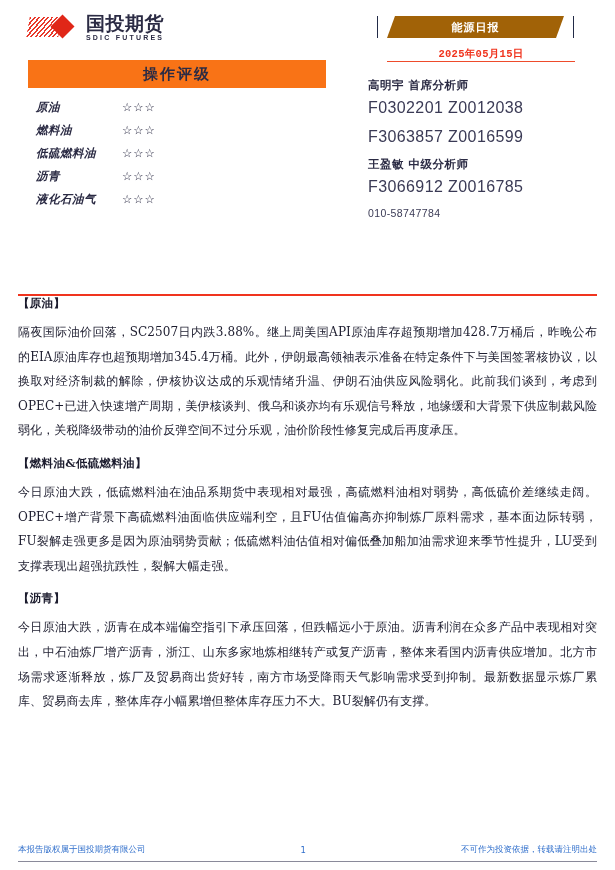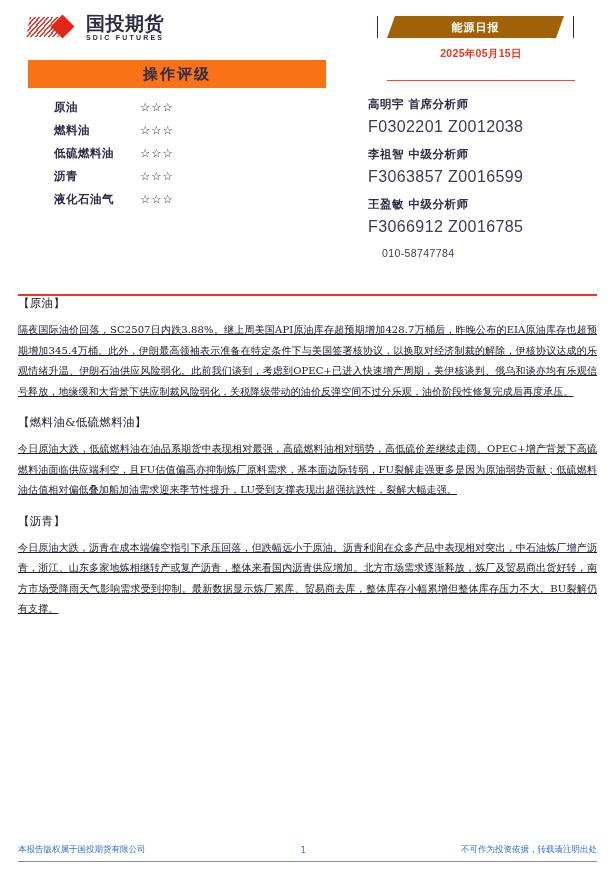--- a/index.html
+++ b/index.html
@@ -97,21 +97,22 @@
     align-items: center;
     justify-content: center;
     font-family: "DejaVu Serif", serif;
     font-size: 15px;
     font-weight: bold;
     color: #2b2b44;
     letter-spacing: 2px;
   }
   .rating-list {
     margin-top: 9px;
-    margin-left: 36px;
+    margin-left: 18px;
+    font-style: italic;
   }
   .rating-row {
     display: flex;
     align-items: center;
     height: 20px;
     margin-bottom: 3px;
   }
   .rating-name {
     font-family: "DejaVu Serif", serif;
     font-size: 11.5px;
@@ -155,25 +156,25 @@
     background: #222b47;
   }
   .banner-edge-l { left: 12px; }
   .banner-edge-r { left: 208px; }
 
   .date-line {
     margin-top: 9px;
     margin-left: 22px;
     width: 188px;
     text-align: center;
-    font-family: Liberation Sans, sans-serif;
+    font-family: Liberation Mono, monospace;
     font-size: 10.5px;
     font-weight: bold;
     color: #f0341e;
-    padding-bottom: 19px;
+    padding-bottom: 0;
     border-bottom: 1.4px solid #ee4b2b;
     letter-spacing: 0.3px;
   }
 
   .analysts { margin-top: 16px; margin-left: 3px; }
   .analyst-name {
     font-family: "DejaVu Serif", serif;
     font-size: 11.5px;
     font-weight: bold;
     color: #2b2b44;
@@ -182,21 +183,21 @@
   }
   .analyst-code {
     font-family: "Liberation Sans", sans-serif;
     font-size: 16px;
     color: #3a3a55;
     letter-spacing: 0.4px;
     margin-bottom: 11px;
   }
   .contact {
     margin-top: 8px;
-    margin-left: 17px;
+    margin-left: 3px;
   }
   .contact-line {
     font-family: "Liberation Sans", sans-serif;
     font-size: 10.5px;
     color: #3a3a55;
     letter-spacing: 0.4px;
     margin-bottom: 8px;
   }
 
   
@@ -210,34 +211,33 @@
   }
 
   
   .body {
     padding-top: 28px;
   }
   .section { margin-bottom: 13px; }
   .section-head {
     font-family: "DejaVu Serif", serif;
     font-size: 11.5px;
-    font-weight: normal;
+    font-weight: bold;
     color: #1c1c2e;
     margin-bottom: 9px;
     letter-spacing: 0.3px;
   }
   .section-body {
     font-family: "DejaVu Serif", serif;
-    font-size: 10px;
+    font-size: 12px;
     line-height: 2.05;
     color: #1c1c2e;
     text-align: justify;
     text-justify: inter-ideograph;
     letter-spacing: 0.1px;
-    text-decoration: underline;
   }
 
   
   .footer {
     position: absolute;
     left: 18px;
     right: 18px;
     bottom: 8px;
     border-bottom: 1.2px solid #8a8a9a;
     padding-bottom: 5px;
@@ -302,21 +302,20 @@
         <div class="banner-edge-l"></div>
         <div class="banner-edge-r"></div>
         <div class="banner">能源日报</div>
       </div>
 
       <div class="date-line">2025年05月15日</div>
 
       <div class="analysts">
         <div class="analyst-name">高明宇 首席分析师</div>
         <div class="analyst-code">F0302201  Z0012038</div>
-        <div class="analyst-name">李祖智 中级分析师</div>
         <div class="analyst-code">F3063857  Z0016599</div>
         <div class="analyst-name">王盈敏 中级分析师</div>
         <div class="analyst-code">F3066912  Z0016785</div>
       </div>
 
       <div class="contact">
         <div class="contact-line">010-58747784</div>
       </div>
     </div>
   </div>

